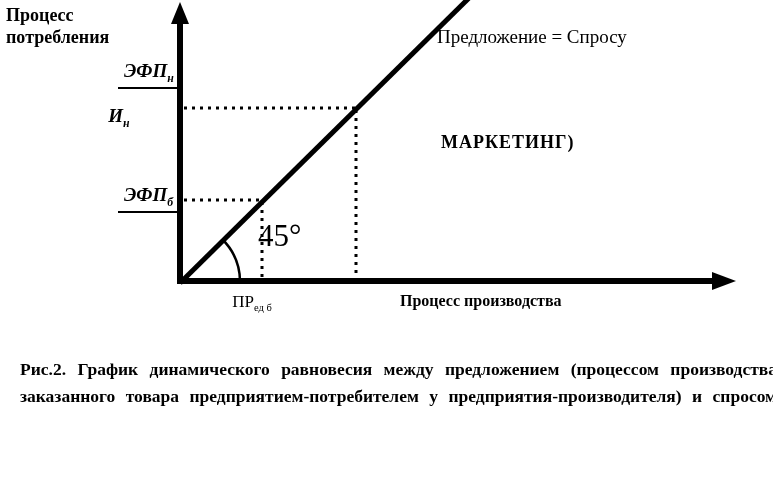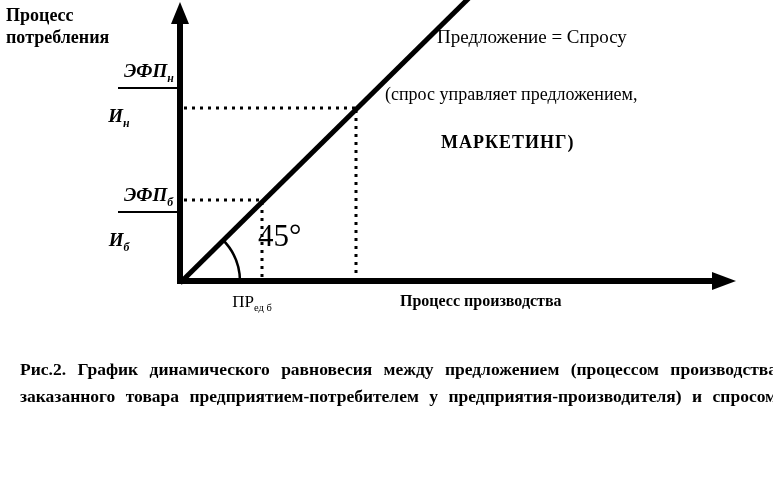--- a/index.html
+++ b/index.html
@@ -95,27 +95,23 @@
     </div>
     <div class="frac-den">
       <span>И</span><sub>н</sub>
     </div>
   </div>
 
   <div class="abs fraction" style="left:86px; top:184px">
     <div class="frac-num">
       <span>ЭФП</span><sub>б</sub>
     </div>
-    <div class="frac-den">
-      <span>И</span><sub>б</sub>
-    </div>
   </div>
 
   <div class="abs line-label-main">Предложение = Спросу</div>
-  <div class="abs line-label-sub">(спрос управляет предложением,</div>
   <div class="abs line-label-emph">МАРКЕТИНГ)</div>
 
   <div class="abs angle-label">45°</div>
 
   <div class="abs x-tick" style="left:212px">
     <span>ПР</span><sub>ед б</sub>
   </div>
 
   <div class="abs x-axis-title">Процесс производства</div>
 

